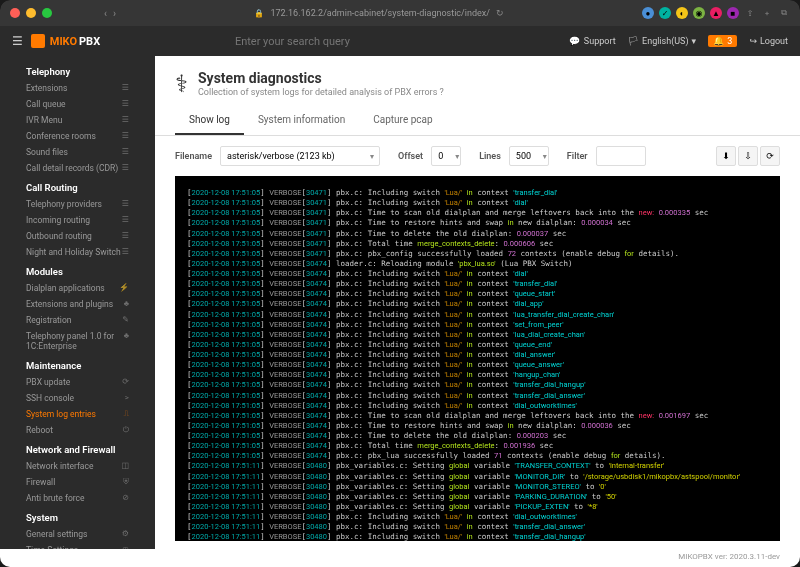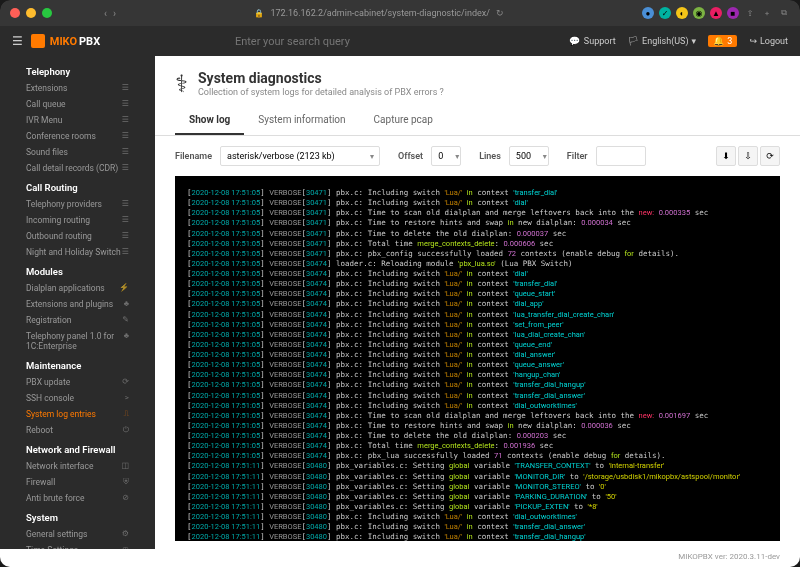--- a/index.html
+++ b/index.html
@@ -28,21 +28,21 @@
 .sb-item{display:flex;align-items:flex-start;justify-content:space-between;padding:3px 10px;cursor:pointer;color:#999;font-size:8.5px}
 .sb-item.active{color:#ff7a00}
 .sb-ic{font-size:8px;opacity:0.6}
 .main{flex:1;background:#fff;display:flex;flex-direction:column;overflow:hidden}
 .page-hdr{padding:14px 20px 8px;display:flex;gap:10px;align-items:flex-start}
 .steth{font-size:24px;color:#333}
 .page-title{font-size:14px;font-weight:700;color:#333}
 .page-sub{font-size:9px;color:#888;margin-top:1px}
 .tabs{display:flex;gap:0;padding:0 20px;border-bottom:1px solid #ddd;font-size:10px}
 .tab{padding:8px 14px;cursor:pointer;color:#666;border-bottom:2px solid transparent}
-.tab.active{color:#333;font-weight:700;border-bottom-color:#333}
+.tab.active{color:#333;font-weight:400;border-bottom-color:#333}
 .controls{display:flex;gap:8px;padding:10px 20px;align-items:center;font-size:9px}
 .ctrl-label{color:#555;font-weight:600}
 .ctrl-input{border:1px solid #ddd;padding:4px 6px;font-size:9px;border-radius:2px}
 .fn{width:160px}.off{width:30px}.ln{width:40px}.flt{width:50px}
 .ctrl-btns{display:flex;gap:2px;margin-left:auto}
 .ctrl-btn{width:20px;height:20px;border:1px solid #ddd;background:#f5f5f5;border-radius:2px;cursor:pointer;font-size:9px;display:flex;align-items:center;justify-content:center}
 .log{flex:1;background:#000;margin:0 20px 8px;overflow:auto;font-family:'Menlo','Consolas',monospace;font-size:7.5px;line-height:1.35;padding:12px;color:#ccc;white-space:pre}
 .log::-webkit-scrollbar{width:6px}
 .log::-webkit-scrollbar-thumb{background:#444}
 .ts{color:#00a8a8}.lvl{color:#999}.sw{color:#c08000}.kw{color:#b5e61d}.ctx{color:#00d4d4}.new{color:#ff3366}.num{color:#d070d0}.grn{color:#b5e61d}.yl{color:#d4d400}

